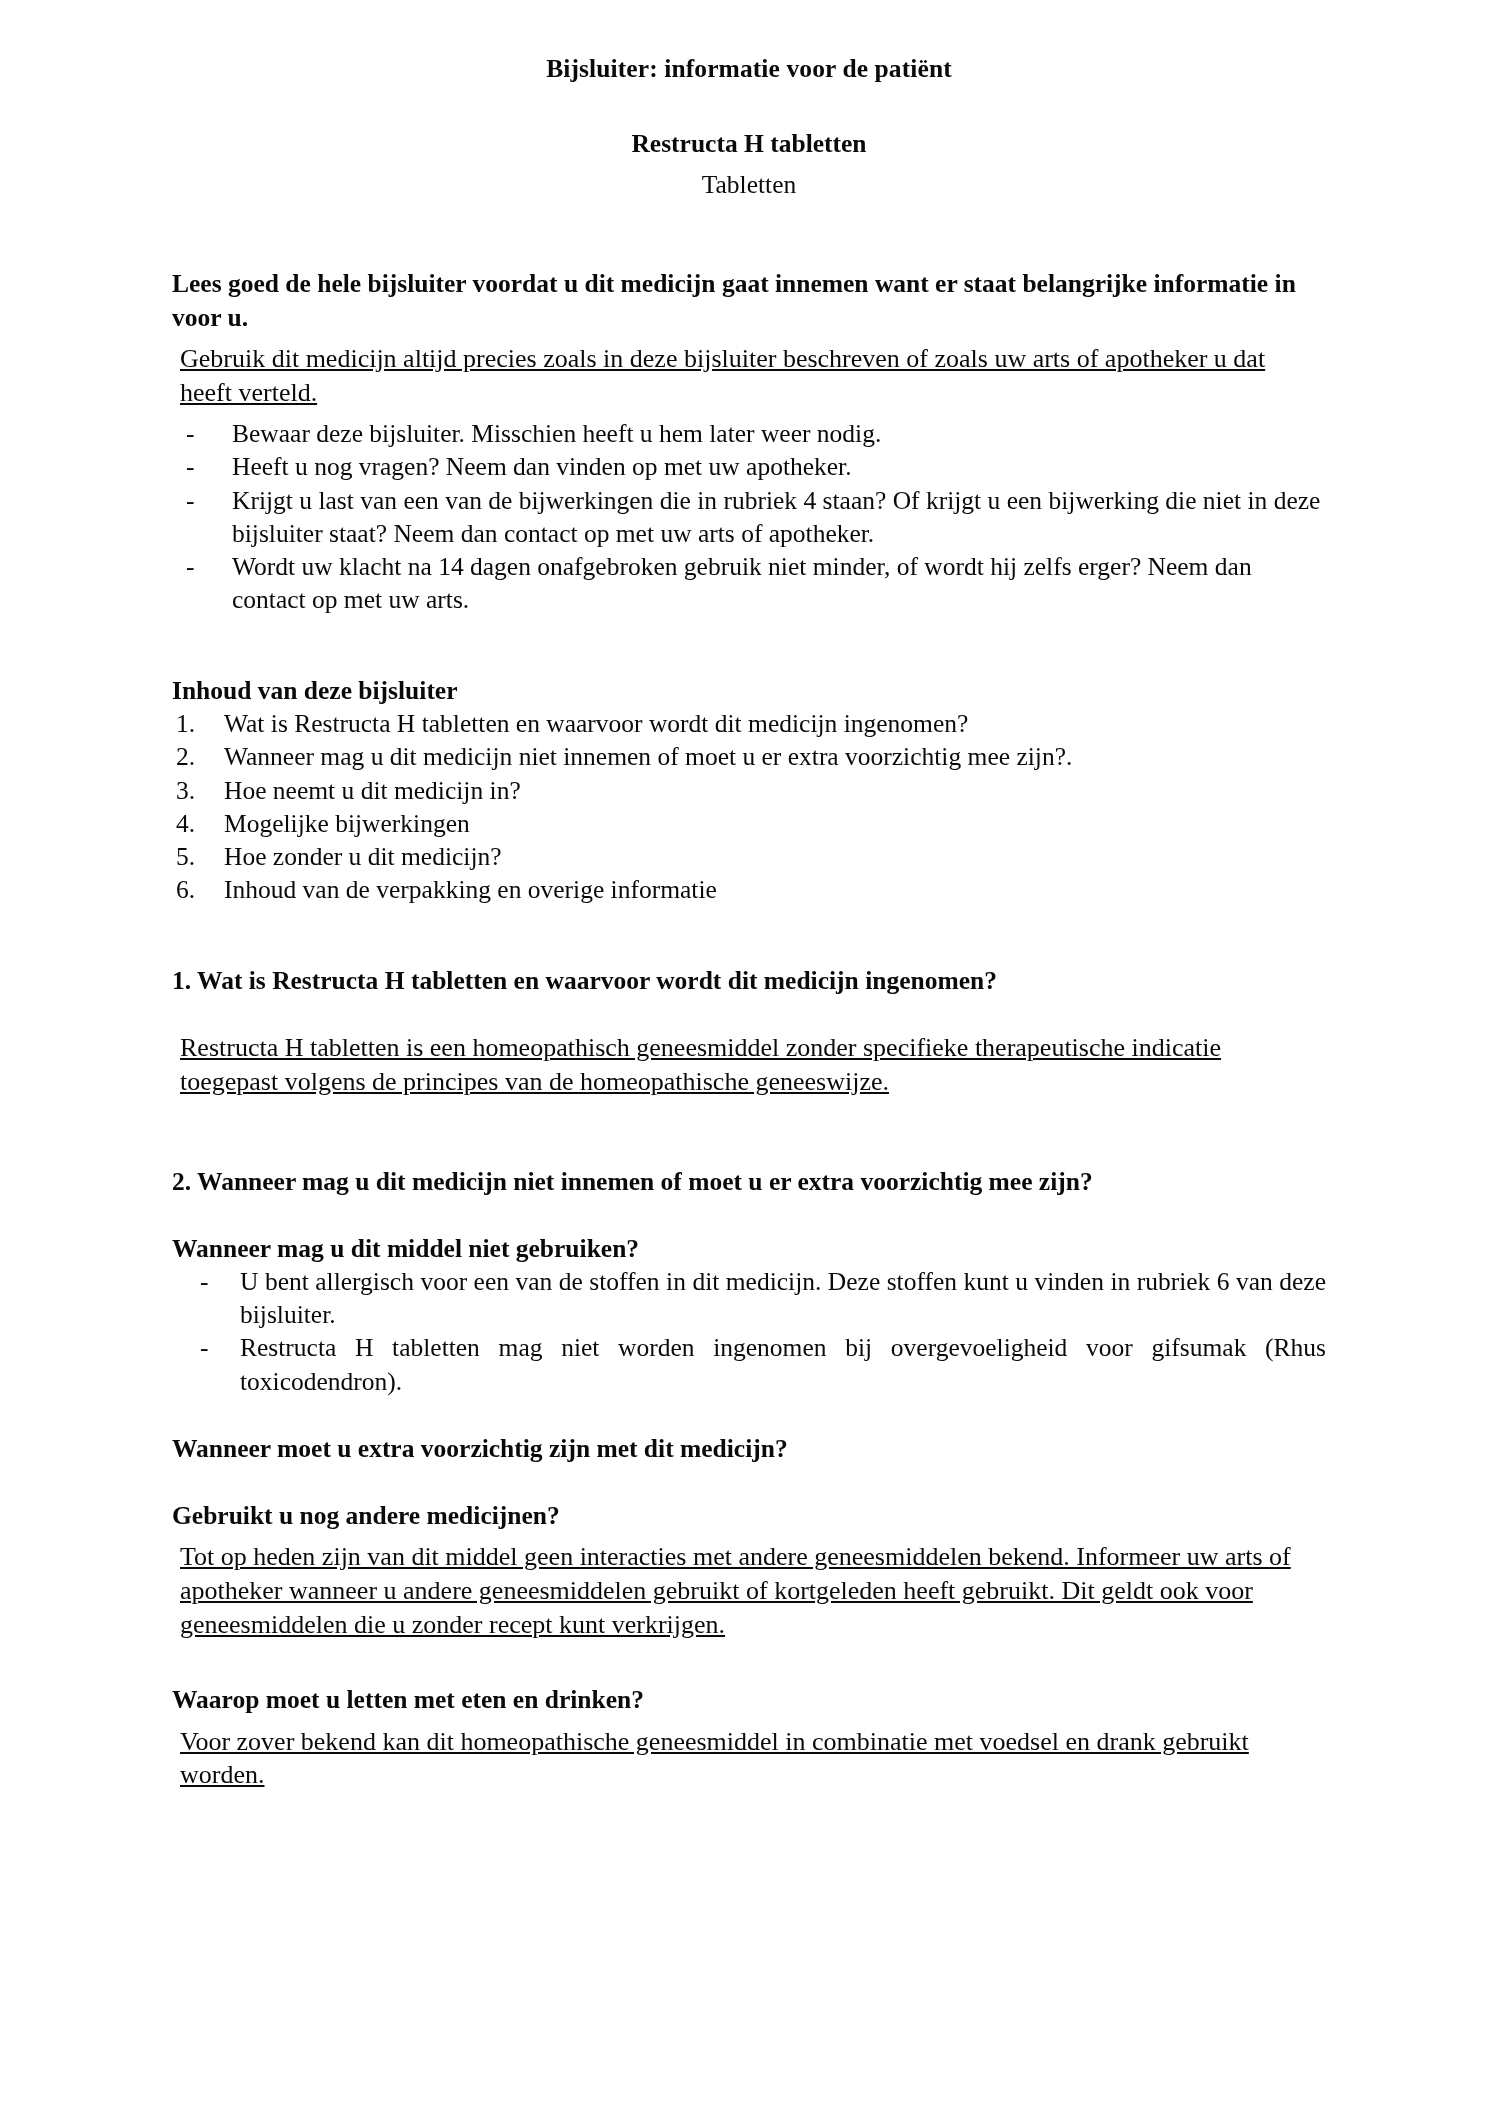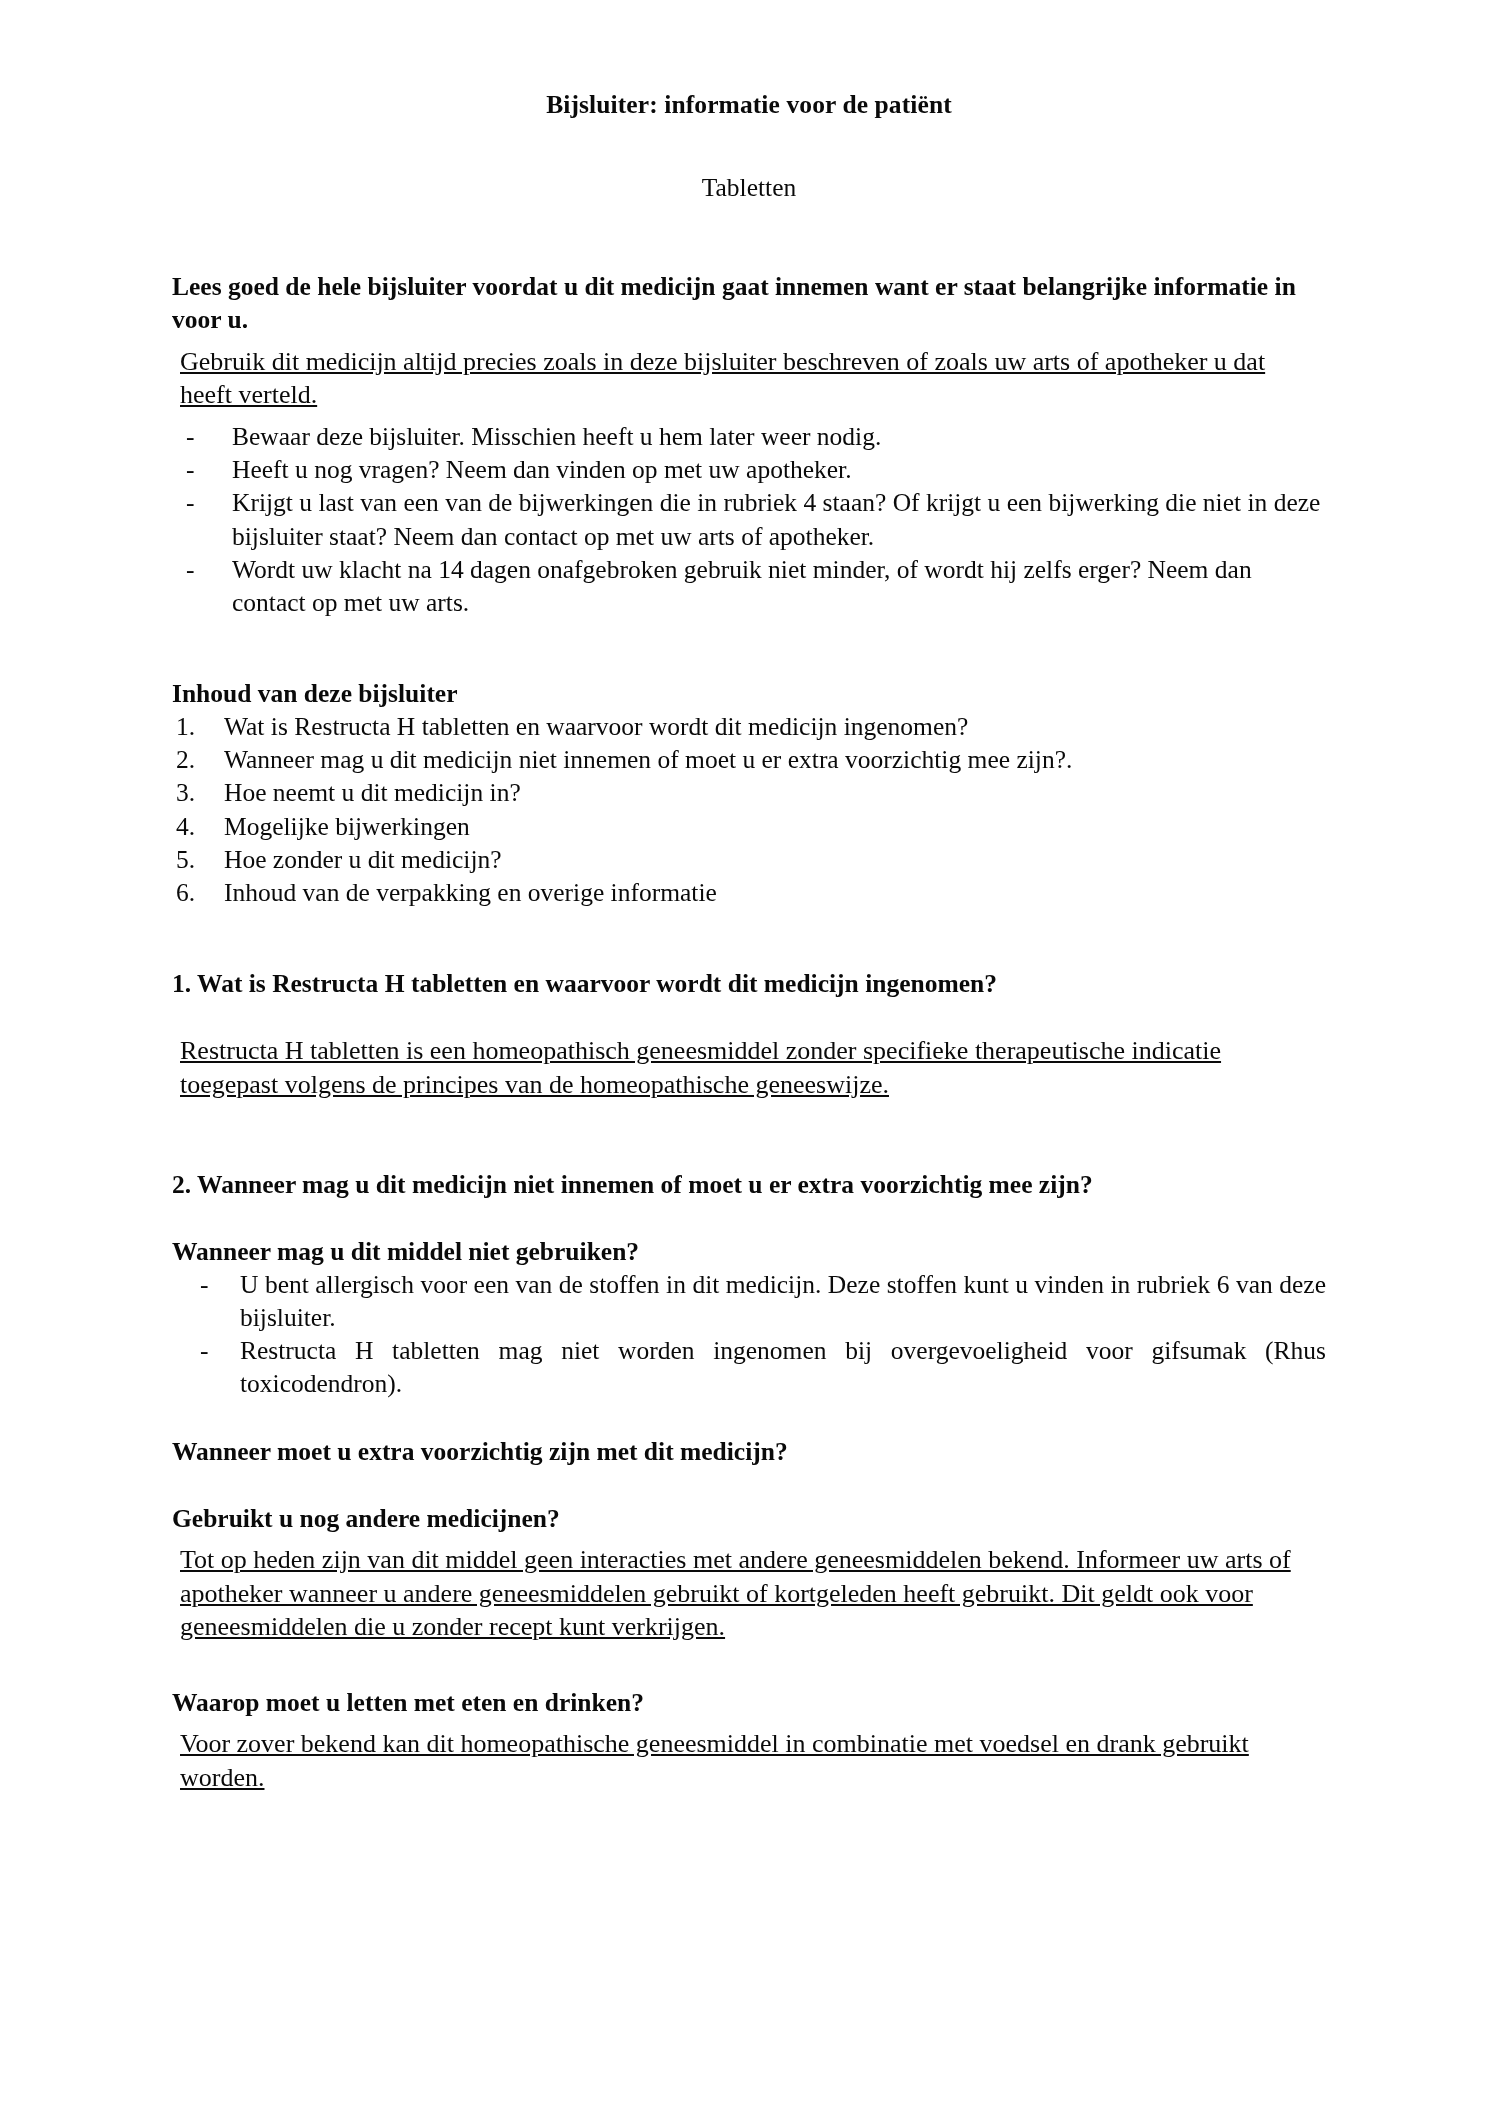--- a/index.html
+++ b/index.html
@@ -12,21 +12,21 @@
     height: 2112px;
     font-family: "Liberation Serif", "DejaVu Serif", serif;
     color: #0a0a0a;
     -webkit-font-smoothing: antialiased;
   }
   .page {
     position: relative;
     width: 1494px;
     height: 2112px;
     box-sizing: border-box;
-    padding: 88px 168px 0 172px;
+    padding: 52px 168px 0 172px;
     background: #ffffff;
   }
   .doc {
     font-size: 25.5px;
     line-height: 1.30;
   }
 
   
   .title-main {
     text-align: center;
@@ -127,20 +127,21 @@
 </head>
 <body>
 
 <div class="page">
   <div class="doc">
 
     <div class="title-main">Bijsluiter: informatie voor de patiënt</div>
 
     <div class="spacer-md"></div>
 
+    <div class="product-name">Restructa H tabletten</div>
     <div class="product-form">Tabletten</div>
 
     <div class="spacer-xl"></div>
 
     <p class="lead-bold">Lees goed de hele bijsluiter voordat u dit medicijn gaat innemen want er staat belangrijke informatie in voor u.</p>
 
     <p class="body-text">Gebruik dit medicijn altijd precies zoals in deze bijsluiter beschreven of zoals uw arts of apotheker u dat heeft verteld.</p>
 
     <ul class="dash-list">
       <li>

